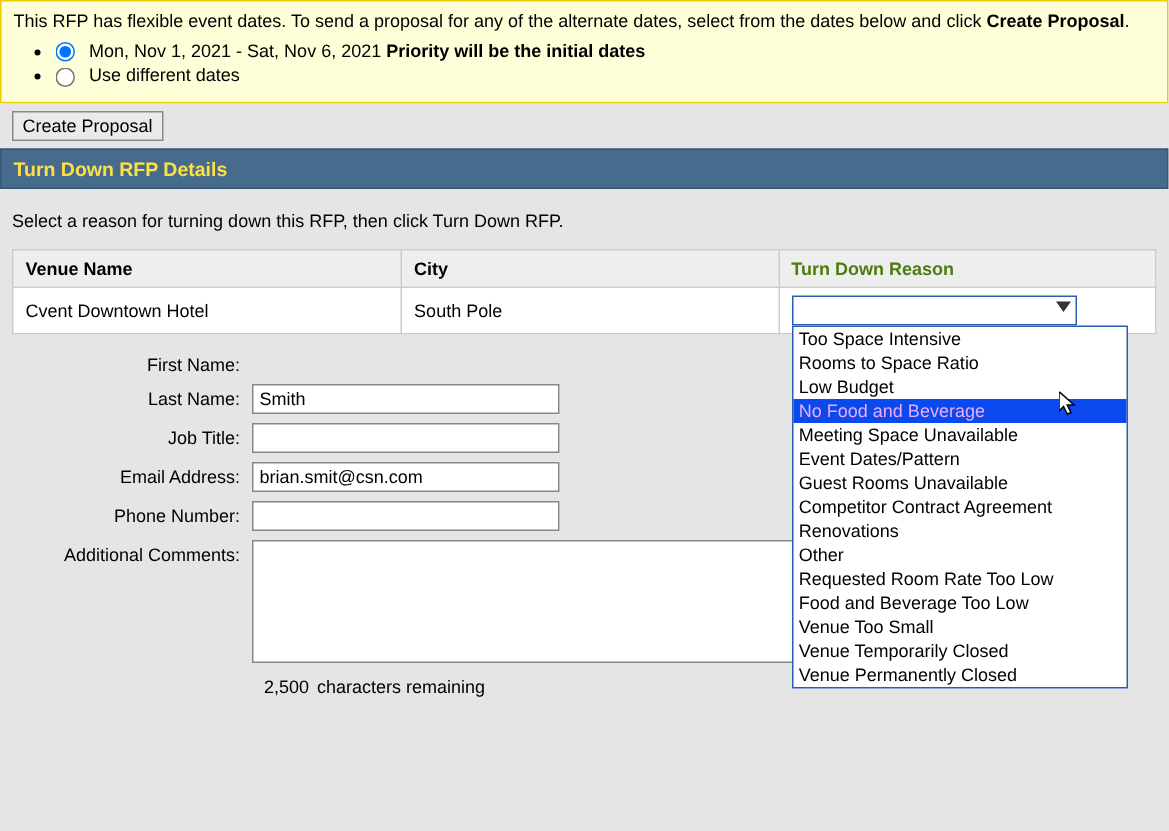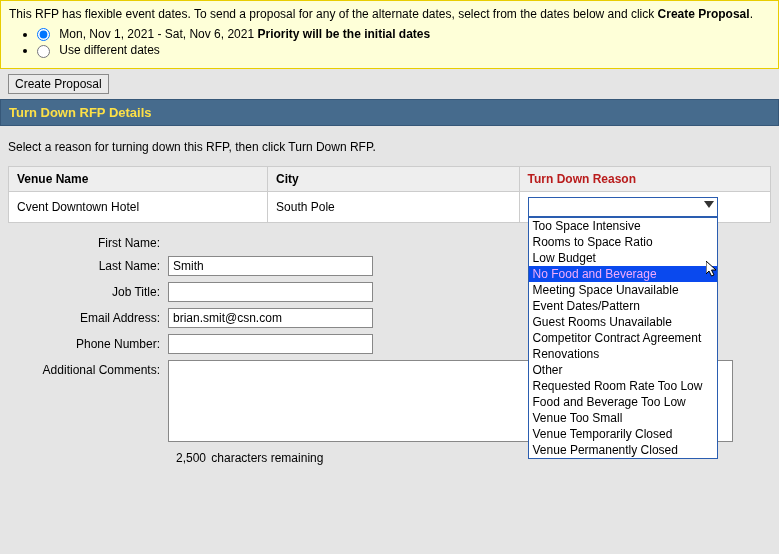--- a/index.html
+++ b/index.html
@@ -10,26 +10,26 @@
 .radio-list { list-style: disc; margin-left: 28px; }
 .radio-list li { margin: 2px 0; font-size: 12px; }
 .radio-list input[type=radio] { margin-right: 6px; vertical-align: middle; }
 .create-btn-row { background: #e5e5e5; padding: 5px 8px; }
 .btn { font-family: Arial, sans-serif; font-size: 12px; padding: 2px 6px; border: 1px solid #8a8a8a; background: #eaeaea; cursor: pointer; }
 .section-header { background: #466b8d; color: #fde047; font-weight: bold; font-size: 13px; padding: 5px 8px; border: 1px solid #365778; }
 .content-area { background: #e5e5e5; padding: 14px 8px 10px 8px; }
 .instruction { font-size: 12px; margin-bottom: 12px; }
 table.data-table { width: 100%; border-collapse: collapse; background: #fff; }
 table.data-table th { background: #eeeeee; text-align: left; font-weight: bold; font-size: 12px; padding: 5px 8px; border: 1px solid #ccc; }
-table.data-table th.req { color: #b91c1c; }
+table.data-table th.req { color: #4d7c0f; }
 table.data-table td { padding: 5px 8px; border: 1px solid #ccc; font-size: 12px; }
 .select-wrap { position: relative; width: 190px; }
 .select-display { border: 1px solid #2a5db0; height: 20px; background: #fff; position: relative; cursor: pointer; }
 .select-arrow { position: absolute; right: 3px; top: 3px; width: 0; height: 0; border-left: 5px solid transparent; border-right: 5px solid transparent; border-top: 7px solid #333; }
-.dropdown { position: absolute; top: 20px; left: 0; width: 190px; background: #fff; border: 1px solid #2a5db0; z-index: 100; }
+.dropdown { position: absolute; top: 20px; left: 0; width: 224px; background: #fff; border: 1px solid #2a5db0; z-index: 100; }
 .dropdown-item { padding: 1px 4px; font-size: 12px; cursor: pointer; white-space: nowrap; overflow: hidden; }
 .dropdown-item.hl { background: #0a49ee; color: #f0abfc; }
 .form-area { margin-top: 10px; }
 .form-row { display: flex; align-items: flex-start; margin-bottom: 6px; }
 .form-label { width: 160px; text-align: right; padding-right: 8px; padding-top: 3px; font-size: 12px; }
 .form-input input { width: 205px; height: 20px; border: 1px solid #888; padding: 0 4px; font-size: 12px; }
 .form-input textarea { width: 565px; height: 82px; border: 1px solid #888; padding: 2px 4px; font-size: 12px; resize: none; }
 .char-remaining { margin-left: 168px; font-size: 12px; margin-top: 4px; }
 .char-remaining .count { display: inline-block; width: 32px; }
 .btn-row { text-align: center; margin-top: 20px; }

